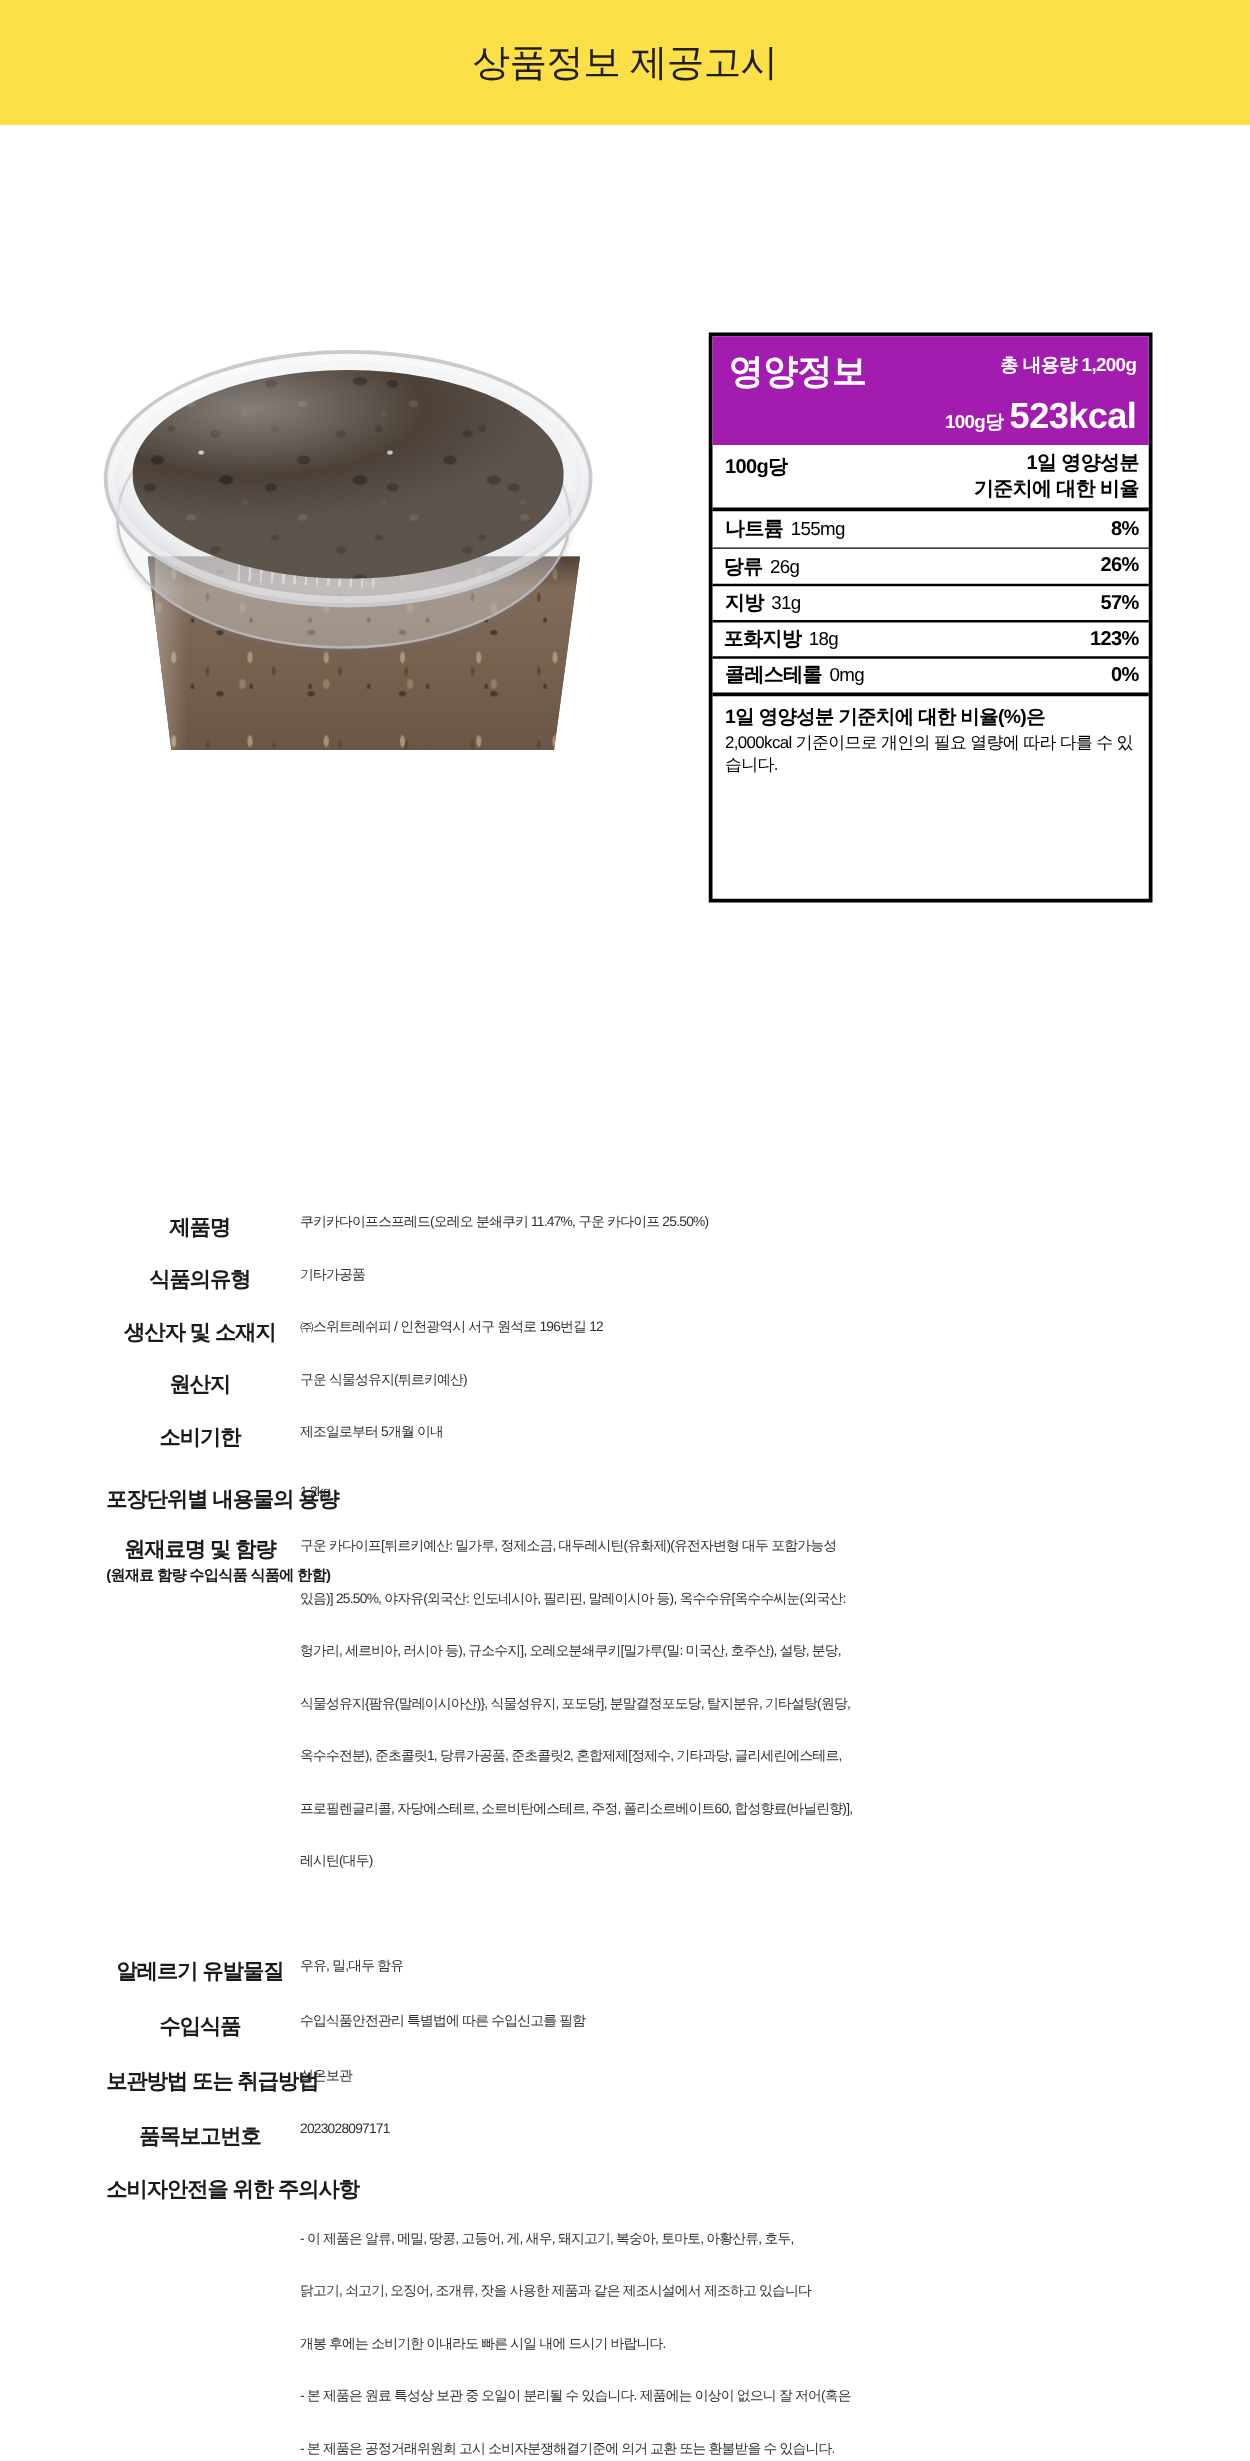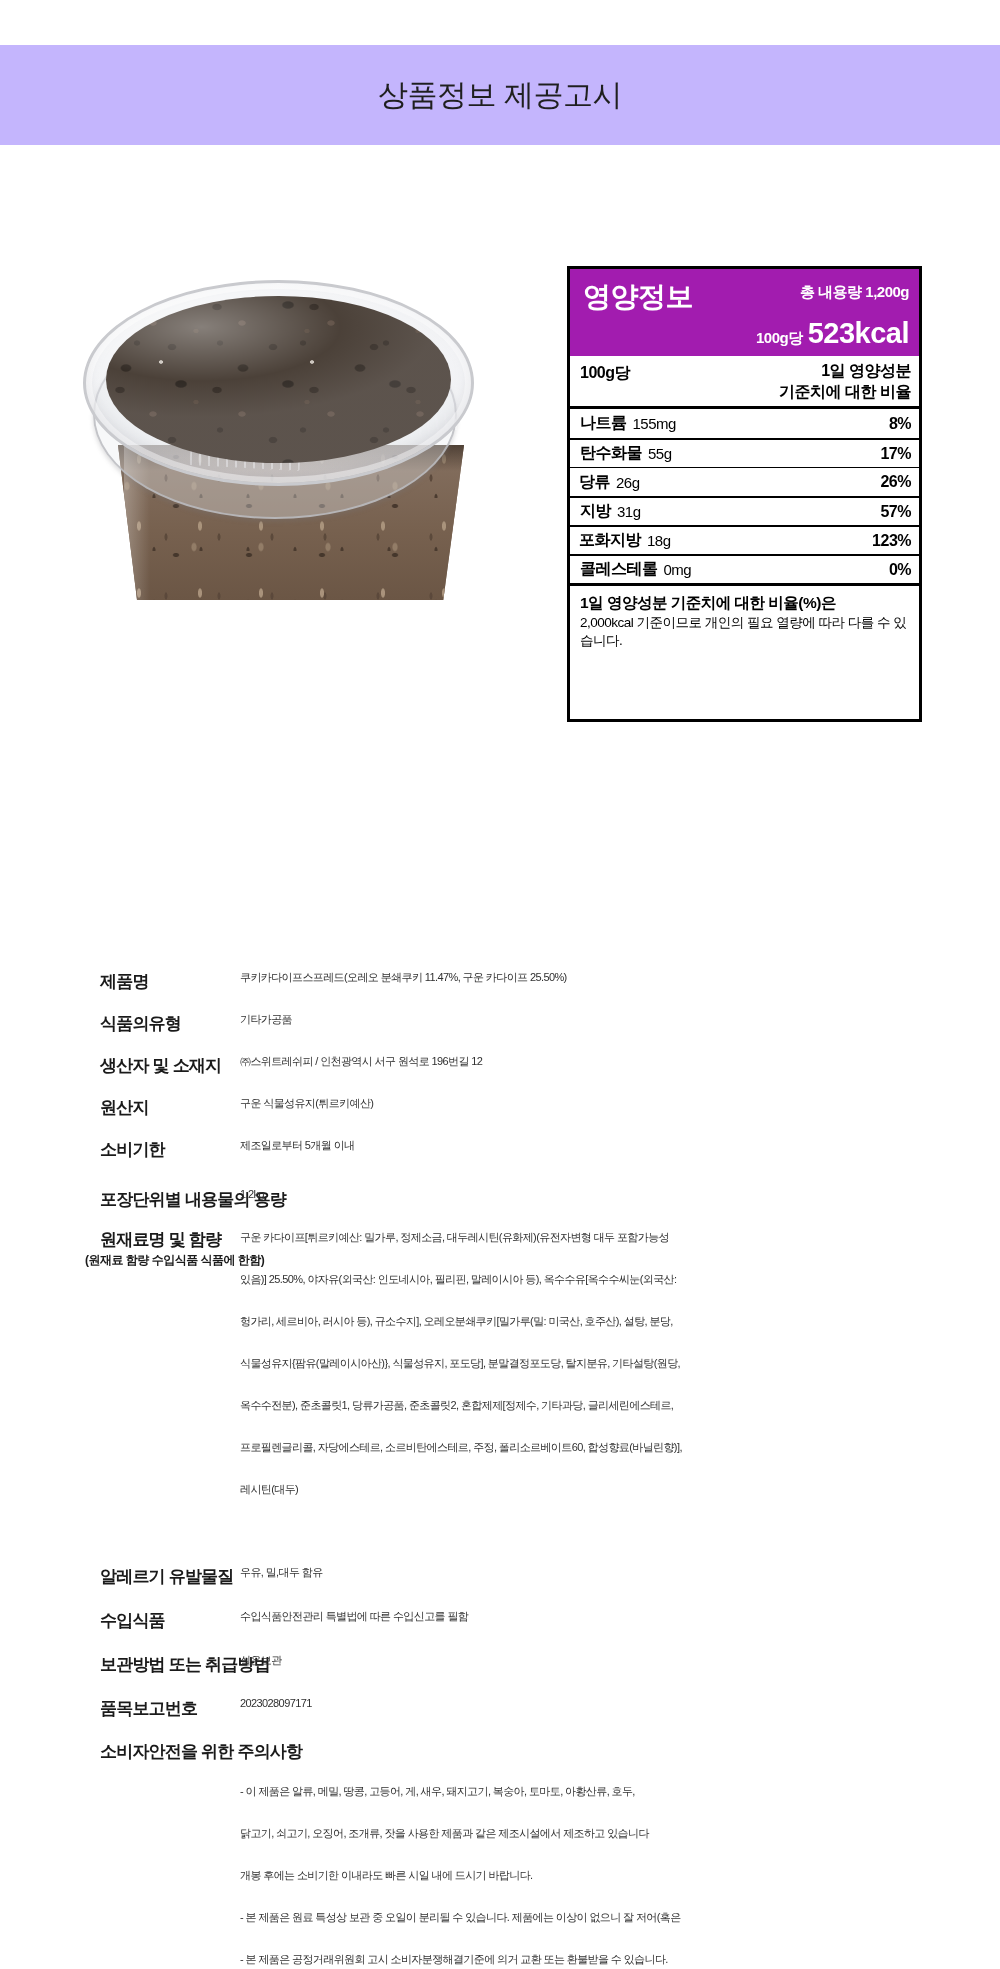--- a/index.html
+++ b/index.html
@@ -6,21 +6,21 @@
   body{
     width:1000px;height:1969px;background:#ffffff;
     font-family:"Liberation Sans","DejaVu Sans",sans-serif;
     color:#222;overflow:hidden;position:relative;
   }
   .page{position:relative;width:1000px;height:1969px;}
 
   
   .page-header{
     position:absolute;left:0;top:0;width:1000px;height:100px;
-    background:#c4b5fd;display:flex;align-items:center;justify-content:center;margin-top:45px;
+    background:#fde047;display:flex;align-items:center;justify-content:center;
   }
   .page-title{
     font-size:30px;font-weight:500;color:#1f1f1f;letter-spacing:-0.5px;margin:0;
   }
 
   
   .tub-photo{position:absolute;left:55px;top:225px;width:420px;height:375px;overflow:hidden;}
   .tub-body{
     position:absolute;left:63px;top:220px;width:346px;height:155px;
     clip-path:polygon(0% 0%,100% 0%,94% 100%,5.5% 100%);
@@ -95,21 +95,21 @@
   .nrow.indent{padding-left:9px;}
   .nname{font-size:16px;font-weight:700;}
   .namt{font-size:15px;font-weight:400;margin-left:6px;}
   .npct{margin-left:auto;font-size:16px;font-weight:700;}
   .nfoot{height:88px;box-sizing:border-box;border-top:3px solid #000;padding:7px 10px 4px;}
   .nfoot .fb{display:block;font-size:15.5px;font-weight:700;line-height:19px;}
   .nfoot .fr{display:block;font-size:13.5px;font-weight:400;line-height:18px;margin-top:2px;}
 
   
   .drow{position:absolute;left:0;width:1000px;}
-  .dlabel{position:absolute;left:100px;top:0;width:150px;font-size:17px;font-weight:700;color:#1a1a1a;letter-spacing:-0.8px;white-space:nowrap;}
+  .dlabel{position:absolute;left:85px;top:0;width:150px;font-size:17px;font-weight:700;color:#1a1a1a;letter-spacing:-0.8px;white-space:nowrap;text-align:center;}
   .dsub{position:absolute;left:85px;top:24px;font-size:12px;font-weight:700;color:#1a1a1a;letter-spacing:-0.5px;white-space:nowrap;}
   .dvalue{position:absolute;left:240px;top:0;width:755px;font-size:11px;font-weight:400;color:#303030;letter-spacing:-0.6px;white-space:nowrap;}
   .dvalue.multi{white-space:pre-line;line-height:42px;margin-top:-12px;}
   .r1{top:970px;} .r2{top:1012px;} .r3{top:1054px;} .r4{top:1096px;} .r5{top:1138px;}
   .r6{top:1188px;} .r7{top:1228px;}
   .r8{top:1565px;} .r9{top:1609px;} .r10{top:1653px;} .r11{top:1697px;} .r12{top:1740px;}
 </style>
 </head>
 <body>
 
@@ -142,25 +142,20 @@
     <div class="nutri-sub">
       <span class="left">100g당</span>
       <span class="right">1일 영양성분
 기준치에 대한 비율</span>
     </div>
 
     <div class="nrow first">
       <span class="nname">나트륨</span>
       <span class="namt">155mg</span>
       <span class="npct">8%</span>
-    </div>
-    <div class="nrow">
-      <span class="nname">탄수화물</span>
-      <span class="namt">55g</span>
-      <span class="npct">17%</span>
     </div>
     <div class="nrow thin indent">
       <span class="nname">당류</span>
       <span class="namt">26g</span>
       <span class="npct">26%</span>
     </div>
     <div class="nrow">
       <span class="nname">지방</span>
       <span class="namt">31g</span>
       <span class="npct">57%</span>

